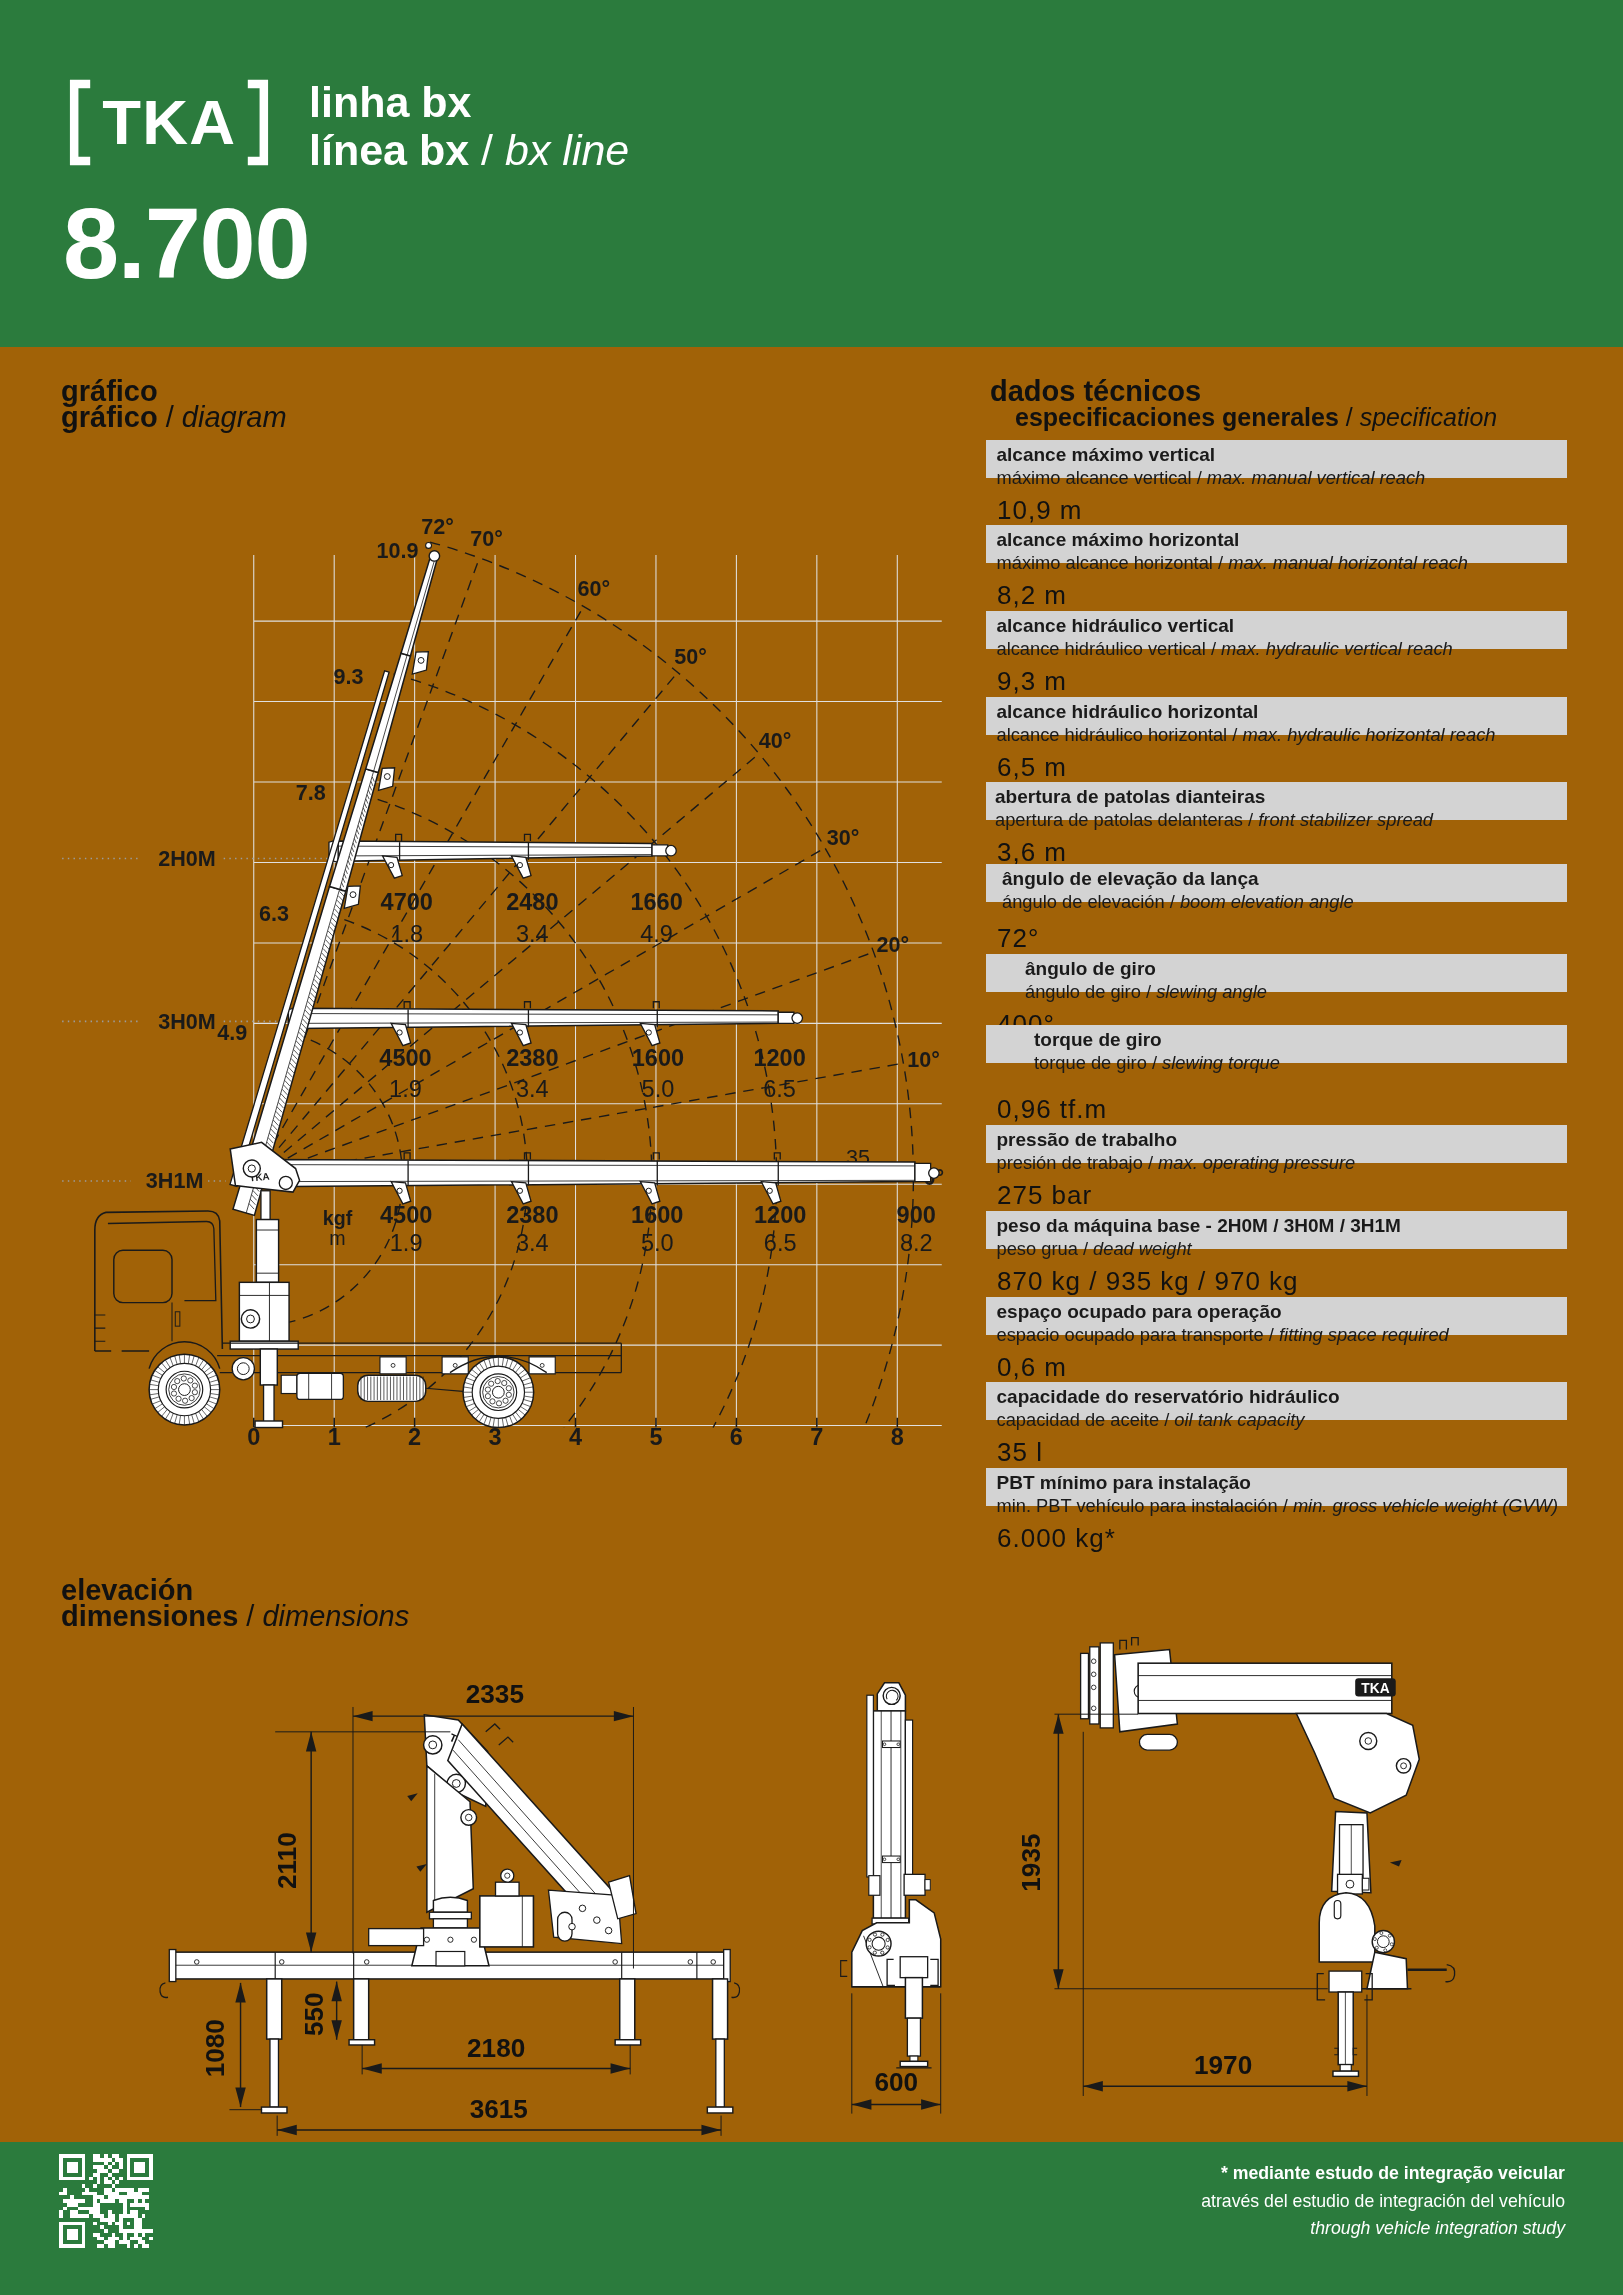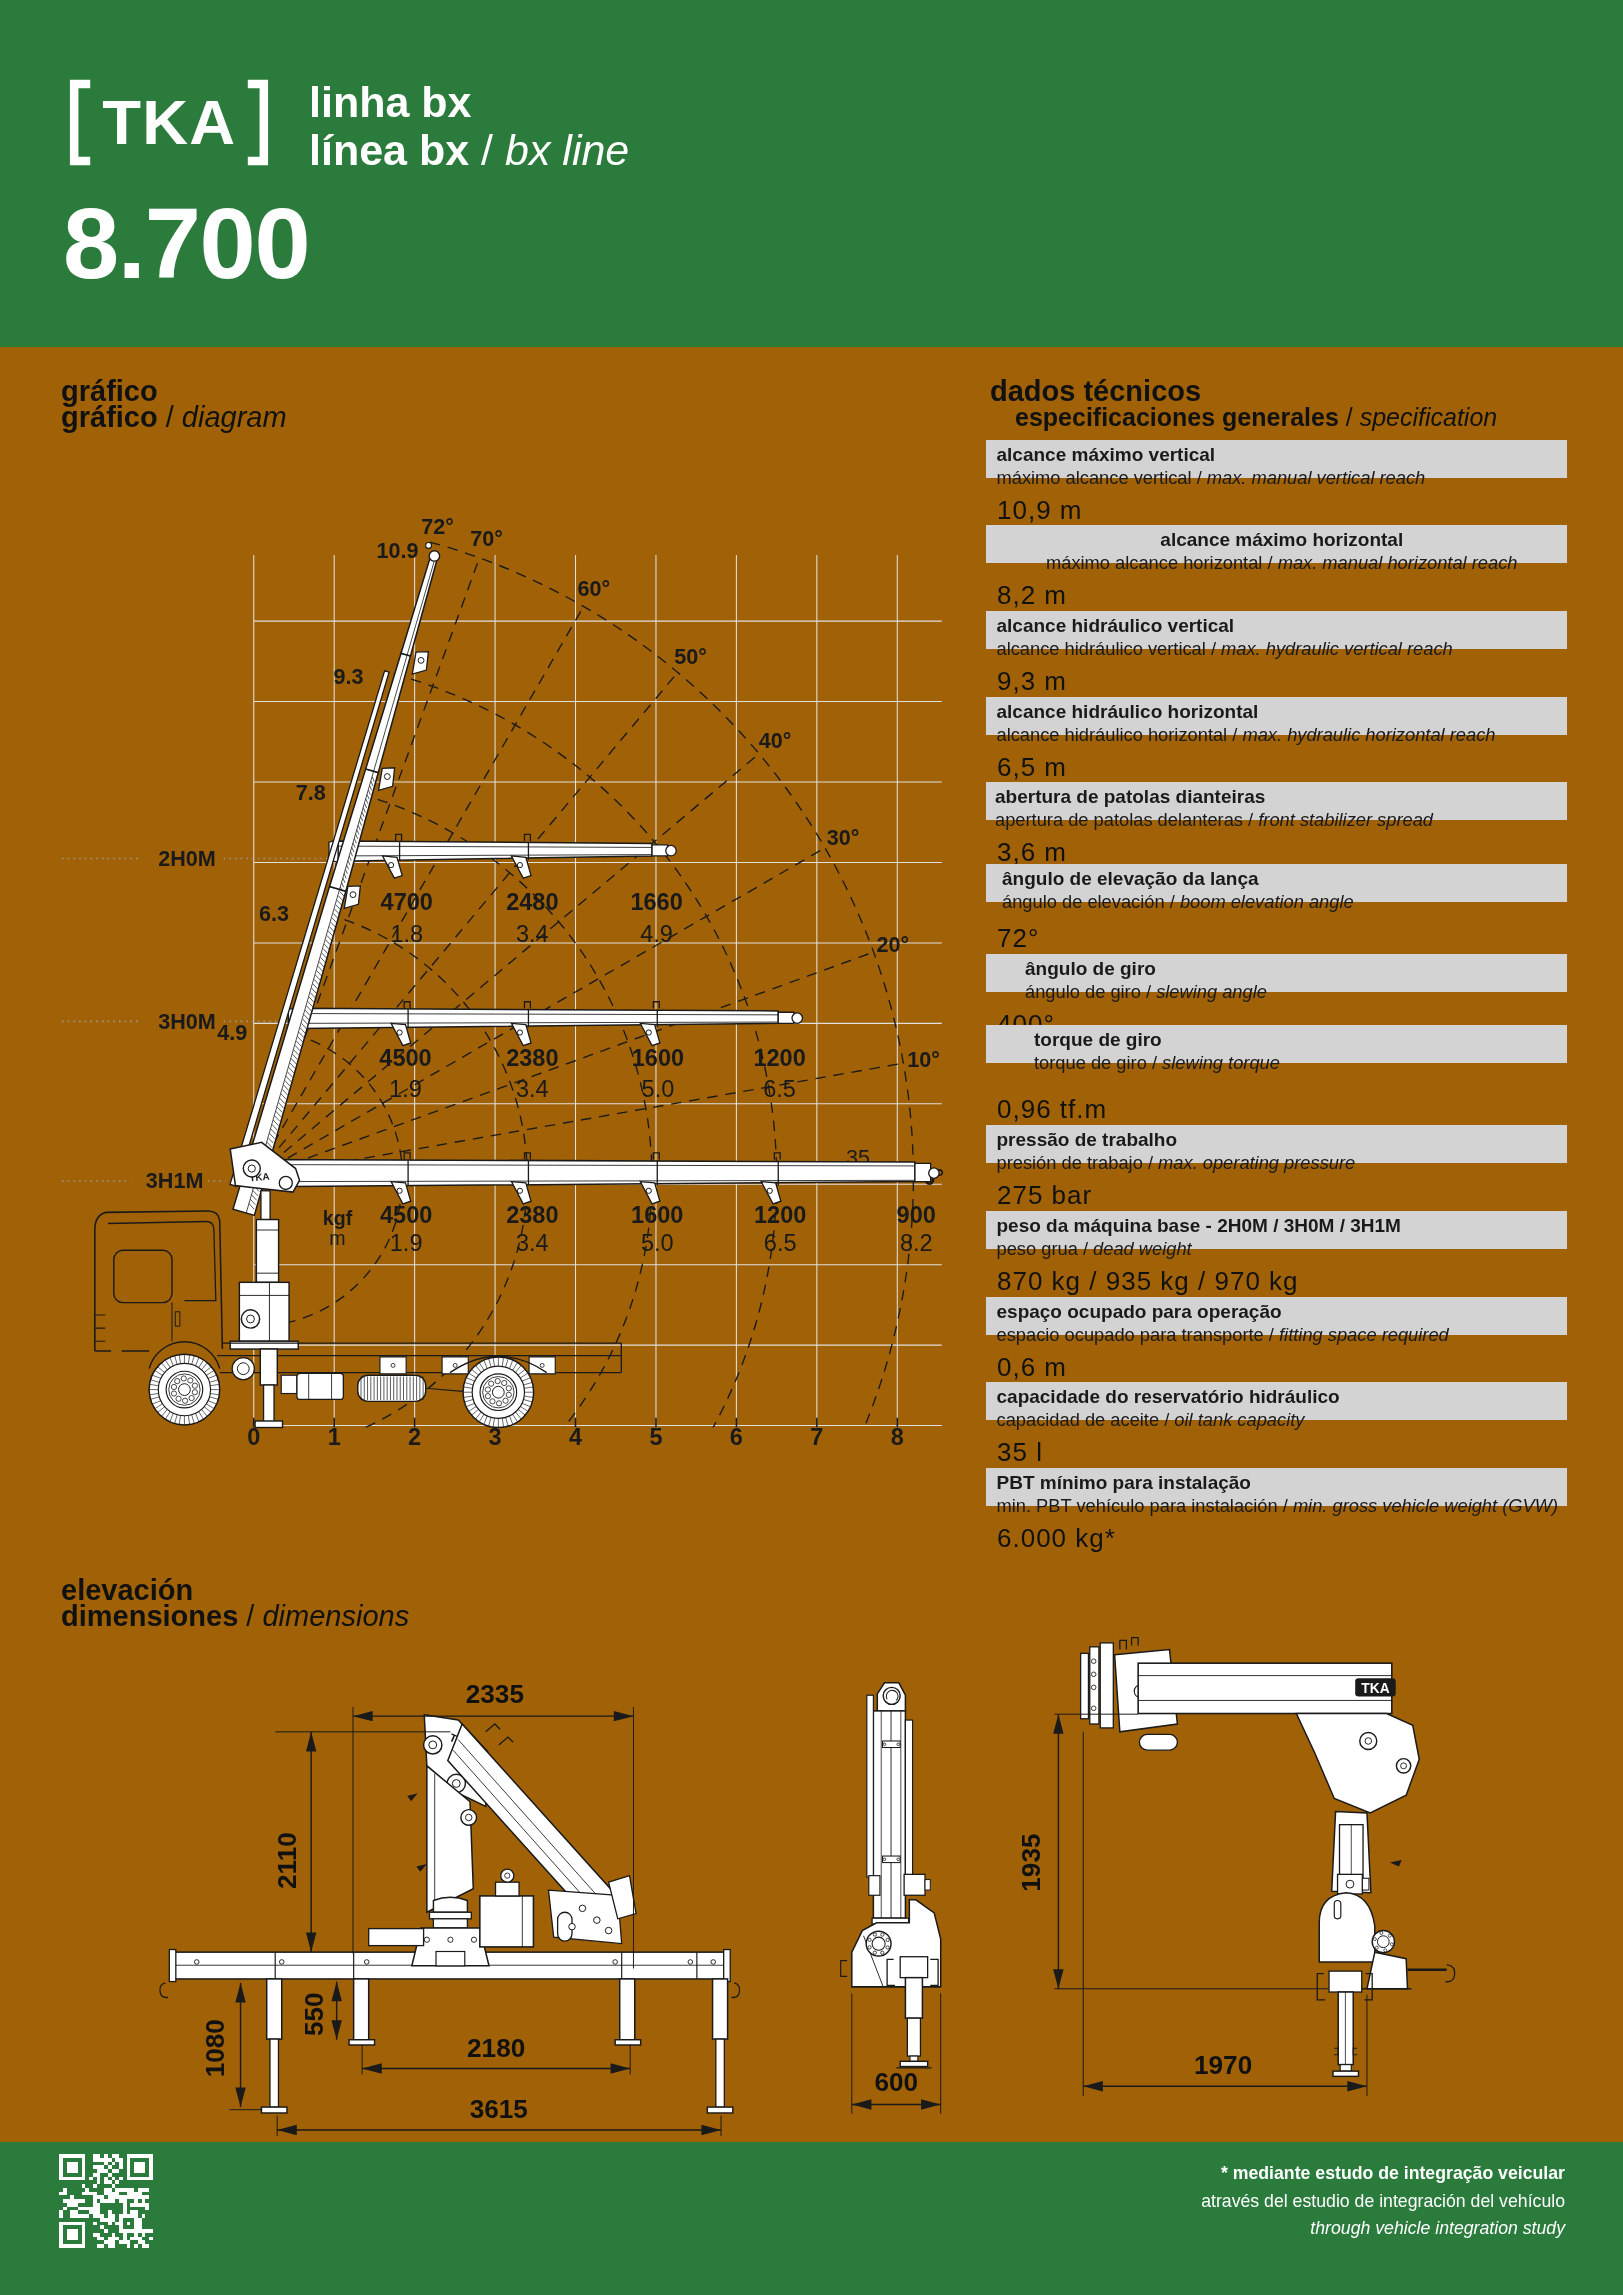--- a/index.html
+++ b/index.html
@@ -335,21 +335,21 @@
     <div class="b">dados técnicos</div>
     <div style="font-size:25px;margin-left:25px;"><span class="b">especificaciones generales</span> / <span class="i">specification</span></div>
   </div>
 
   <div id="specs">
 <div class="grayrow" style="top:440px;">
         <div class="t1">alcance máximo vertical</div>
         <div class="t2">máximo alcance vertical / <span class="i">max. manual vertical reach</span></div>
       </div>
 <div class="val" style="top:495px;">10,9 m</div>
-<div class="grayrow" style="top:525px;text-align:center;">
+<div class="grayrow" style="top:525px;">
         <div class="t1">alcance máximo horizontal</div>
         <div class="t2">máximo alcance horizontal / <span class="i">max. manual horizontal reach</span></div>
       </div>
 <div class="val" style="top:580px;">8,2 m</div>
 <div class="grayrow" style="top:611px;">
         <div class="t1">alcance hidráulico vertical</div>
         <div class="t2">alcance hidráulico vertical / <span class="i">max. hydraulic vertical reach</span></div>
       </div>
 <div class="val" style="top:666px;">9,3 m</div>
 <div class="grayrow" style="top:697px;">

